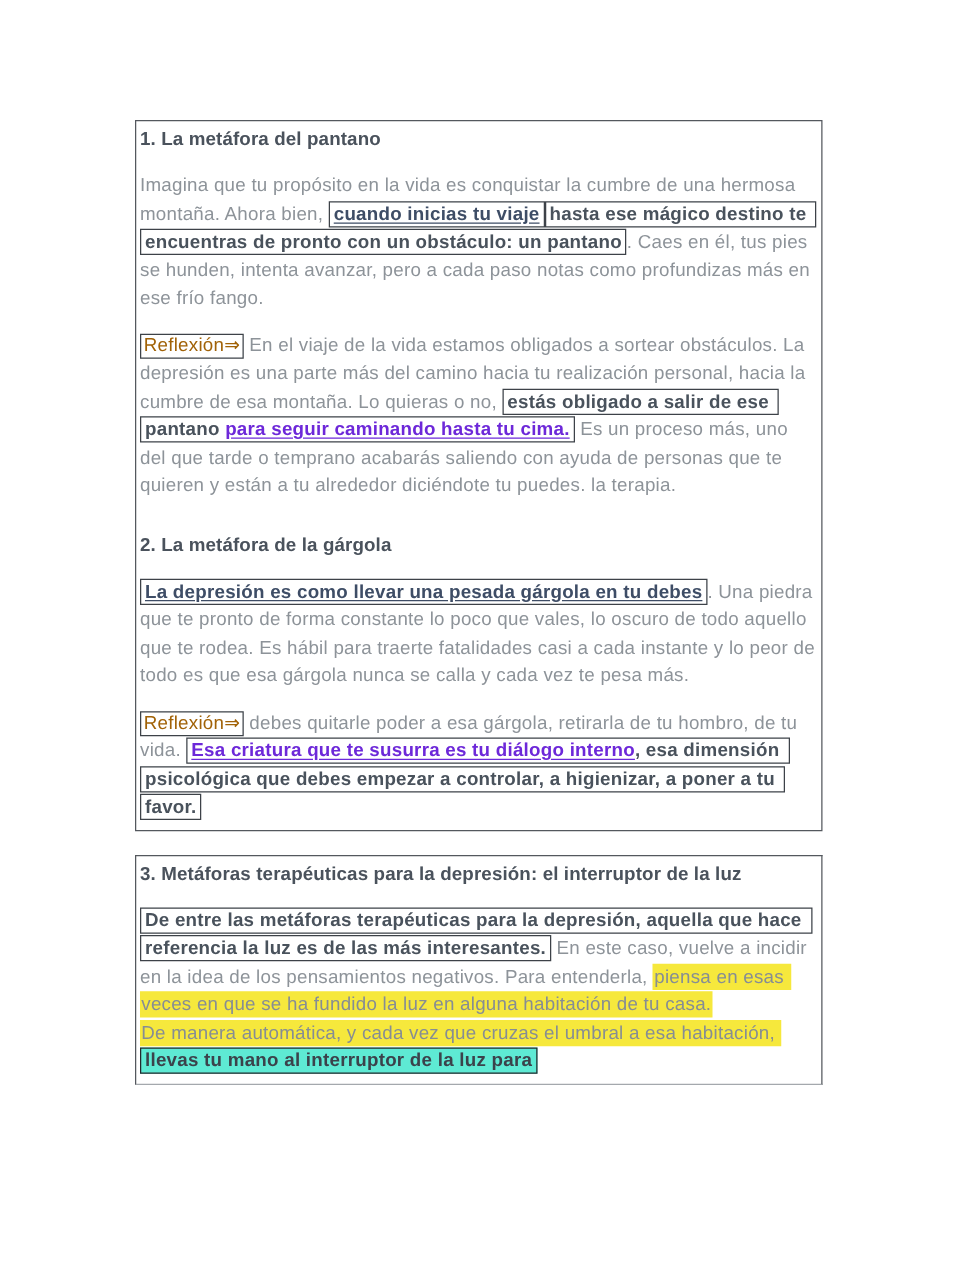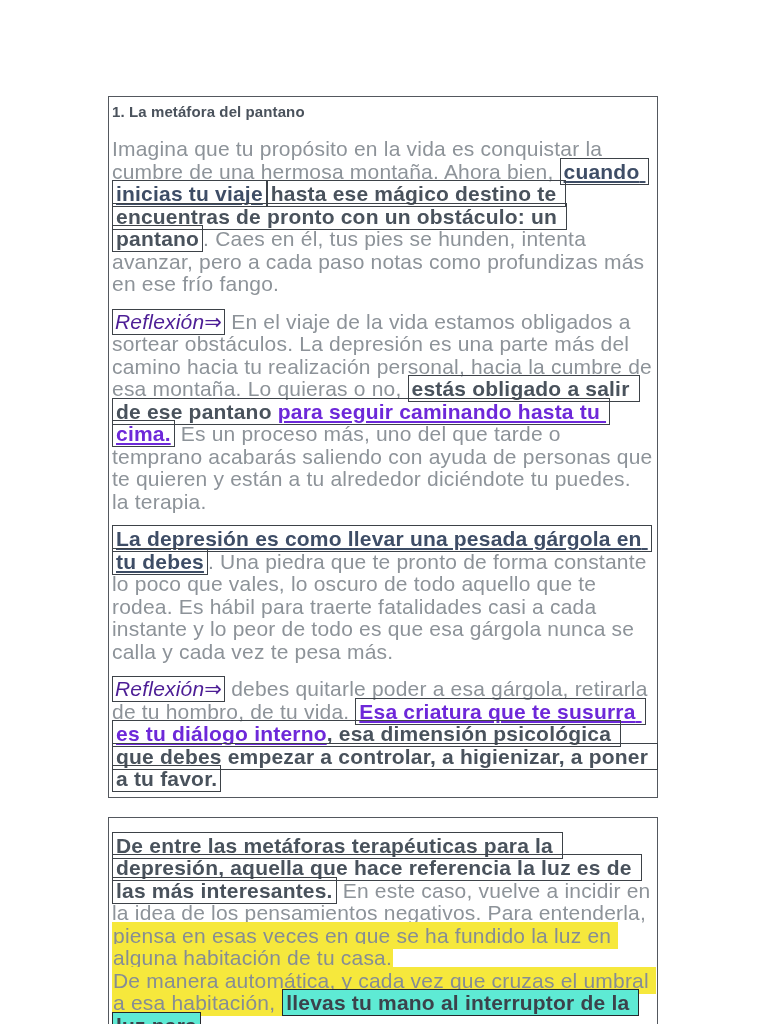--- a/index.html
+++ b/index.html
@@ -39,21 +39,21 @@
     font-weight: bold;
     color: #4a525c;
     line-height: 23px;
     letter-spacing: 0.1px;
     margin: 24px 0 8px 0;
   }
   .content-box .hd:first-child {
     margin-top: 1px;
   }
   p {
-    font-size: 21px;
+    font-size: 15px;
     line-height: 22.5px;
     letter-spacing: 0.2px;
     color: #8d9399;
     margin: 15px 0;
   }
   .content-box p:last-child {
     margin-bottom: 2px;
   }
   .seg {
     white-space: pre-wrap;
@@ -81,22 +81,21 @@
     font-weight: bold;
   }
   .s-boxlink {
     color: #3e4d66;
     font-weight: bold;
     text-decoration: underline;
     text-underline-offset: 2px;
     cursor: pointer;
   }
   .s-reflexion {
-    font-style: italic;
-    color: #4c1d95;
+    color: #a16207;
     border-width: 1.4px;
     padding: 0 2px 1px 2px;
   }
   .s-hl {
     background: #f6e83c;
     color: #868d94;
     padding: 2px 1px;
     -webkit-box-decoration-break: clone;
     box-decoration-break: clone;
     text-align: center;
@@ -110,20 +109,22 @@
 </style>
 </head>
 <body>
 
 <div class="page">
   <div class="doc-col">
     <div class="content-box" id="box1">
         <div class="hd">1. La metáfora del pantano</div>
         <p><span class="seg s-plain">Imagina que tu propósito en la vida es conquistar la cumbre de una hermosa montaña. Ahora bien, </span><span class="seg s-boxlink">cuando inicias tu viaje</span><span class="seg s-boxbold">hasta ese mágico destino te encuentras de pronto con un obstáculo: un pantano</span><span class="seg s-plain">. Caes en él, tus pies se hunden, intenta avanzar, pero a cada paso notas como profundizas más en ese frío fango.</span></p>
         <p><span class="seg s-reflexion">Reflexión⇒</span><span class="seg s-plain"> En el viaje de la vida estamos obligados a sortear obstáculos. La depresión es una parte más del camino hacia tu realización personal, hacia la cumbre de esa montaña. Lo quieras o no, </span><span class="seg s-box"><span class="seg s-bold">estás obligado a salir de ese pantano </span><span class="seg s-link">para seguir caminando hasta tu cima.</span></span><span class="seg s-plain"> Es un proceso más, uno del que tarde o temprano acabarás saliendo con ayuda de personas que te quieren y están a tu alrededor diciéndote tu puedes. la terapia.</span></p>
+        <div class="hd">2. La metáfora de la gárgola</div>
         <p><span class="seg s-boxlink">La depresión es como llevar una pesada gárgola en tu debes</span><span class="seg s-plain">. Una piedra que te pronto de forma constante lo poco que vales, lo oscuro de todo aquello que te rodea. Es hábil para traerte fatalidades casi a cada instante y lo peor de todo es que esa gárgola nunca se calla y cada vez te pesa más.</span></p>
         <p><span class="seg s-reflexion">Reflexión⇒</span><span class="seg s-plain"> debes quitarle poder a esa gárgola, retirarla de tu hombro, de tu vida. </span><span class="seg s-box"><span class="seg s-link">Esa criatura que te susurra es tu diálogo interno</span><span class="seg s-bold">, esa dimensión psicológica que debes empezar a controlar, a higienizar, a poner a tu favor.</span></span></p>
       </div>
     <div class="content-box" id="box2">
+        <div class="hd">3. Metáforas terapéuticas para la depresión: el interruptor de la luz</div>
         <p><span class="seg s-boxbold">De entre las metáforas terapéuticas para la depresión, aquella que hace referencia la luz es de las más interesantes.</span><span class="seg s-plain"> En este caso, vuelve a incidir en la idea de los pensamientos negativos. Para entenderla, </span><span class="seg s-hl">piensa en esas veces en que se ha fundido la luz en alguna habitación de tu casa.</span><br><span class="seg s-hl">De manera automática, y cada vez que cruzas el umbral a esa habitación, </span><span class="seg s-hlboxbold">llevas tu mano al interruptor de la luz para</span></p>
       </div>
   </div>
 </div>
 
 </body></html>

